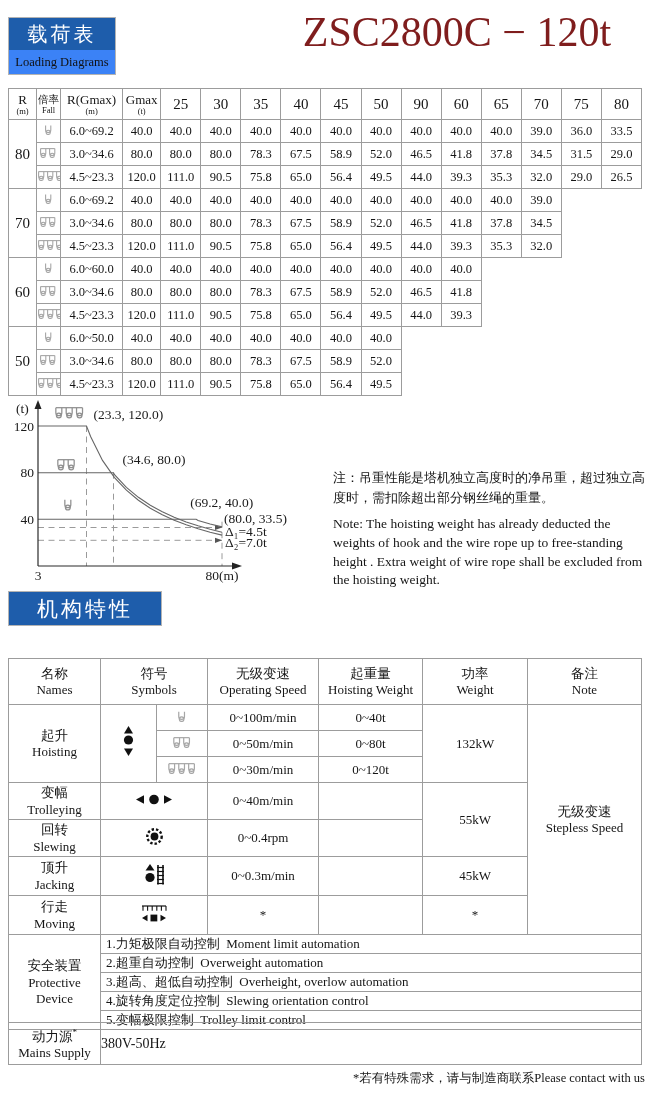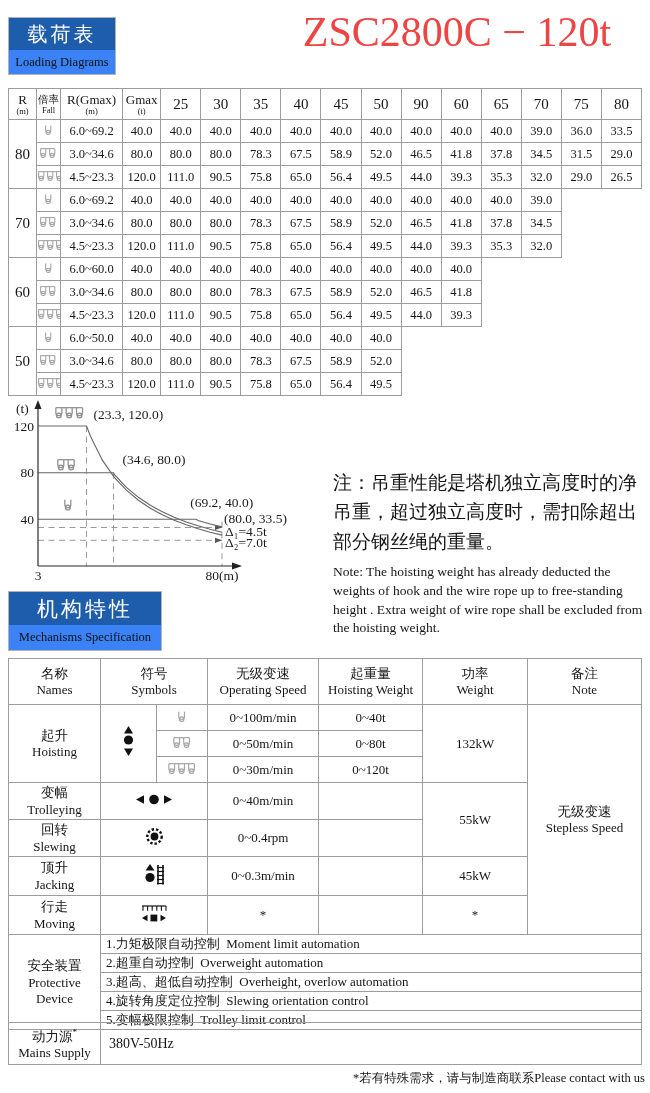--- a/index.html
+++ b/index.html
@@ -13,21 +13,21 @@
               font-size:20px;letter-spacing:3px;}
   .badge .ben{display:flex;align-items:center;justify-content:center;font-size:12.5px;color:#111;}
   #badge1{left:8px;top:17px;width:106px;}
   #badge1 .bzh{height:32px;}
   #badge1 .ben{height:24px;}
   #badge2{left:8px;top:591px;width:152px;}
   #badge2 .bzh{height:33px;font-size:21px;}
   #badge2 .ben{height:25px;font-size:12.5px;}
 
   .doc-title{position:absolute;left:268px;top:8px;width:378px;text-align:center;
-             font-size:42px;white-space:nowrap;color:#ef4444;}
+             font-size:42px;white-space:nowrap;color:#7f1d1d;}
 
   
   table{border-collapse:collapse;table-layout:fixed;}
   .gridtable td,.gridtable th{border:1px solid var(--grid);text-align:center;vertical-align:middle;
        padding:0;font-weight:normal;overflow:hidden;}
   .gridtable td.nocell{border:none;background:#fff;}
 
   #loading-table{position:absolute;left:8px;top:88px;}
   .load-table{width:634px;}
   .load-table td{font-size:12.5px;height:22px;white-space:nowrap;}
@@ -38,30 +38,30 @@
   .radh{font-size:15px;}
   td.rcell{font-size:15px;}
 
   #chart{position:absolute;left:10px;top:396px;}
   #chart svg text{fill:#1b1b1b;font-family:"Liberation Serif","DejaVu Serif",serif;}
   .curve{fill:none;stroke:#666;stroke-width:1.1;}
   .dash{stroke:#9a9a9a;stroke-width:1;stroke-dasharray:6 4.5;fill:none;}
   .axis{stroke:#2b2b2b;stroke-width:1.2;}
 
   .notes{position:absolute;left:333px;top:468px;width:314px;}
-  .notes .nzh{margin:0 0 7px 0;font-size:19px;line-height:1.55;}
+  .notes .nzh{margin:0 0 7px 0;font-size:13px;line-height:1.55;}
   .notes .nen{margin:0;font-size:13.5px;line-height:1.38;}
 
   #spec-table{position:absolute;left:8px;top:658px;}
   #mains-table{position:absolute;left:8px;top:1022px;}
   .spec-table td,.spec-table th{font-size:13px;}
   .spec-table .zh{font-size:13.5px;line-height:1.3;}
   .spec-table .en{font-size:13px;line-height:1.22;}
   .spec-table td.pitem{text-align:left;padding-left:5px;white-space:nowrap;}
-  .spec-table td.mval{text-align:left;padding-left:8px;font-size:14px;}
+  .spec-table td.mval{text-align:left;font-size:14px;}
   sup{font-size:9px;}
 
   .footerline{position:absolute;right:5px;top:1070px;font-size:12.5px;white-space:nowrap;}
   .footerline .fen{margin-left:0;}
 </style>
 </head>
 <body>
 
 <div class="page">
 
@@ -452,21 +452,20 @@
         <text x="215.0" y="150.8" font-size="13.5">Δ₂=7.0t</text>
       </svg></div>
 
   <div class="notes">
     <p class="nzh">注：吊重性能是塔机独立高度时的净吊重，超过独立高度时，需扣除超出部分钢丝绳的重量。</p>
     <p class="nen">Note: The hoisting weight has already deducted the weights of hook and the wire rope up to free-standing height . Extra weight of wire rope shall be excluded from the hoisting weight.</p>
   </div>
 
   <div class="badge" id="badge2">
     <div class="bzh">机构特性</div>
-    <div class="ben">Mechanisms Specification</div>
   </div>
 
   <div id="spec-table">
       <table class="gridtable spec-table" style="width:634px">
         <colgroup>
           <col style="width:92px">
           <col style="width:56px">
           <col style="width:51px">
           <col style="width:111px">
           <col style="width:104px">

